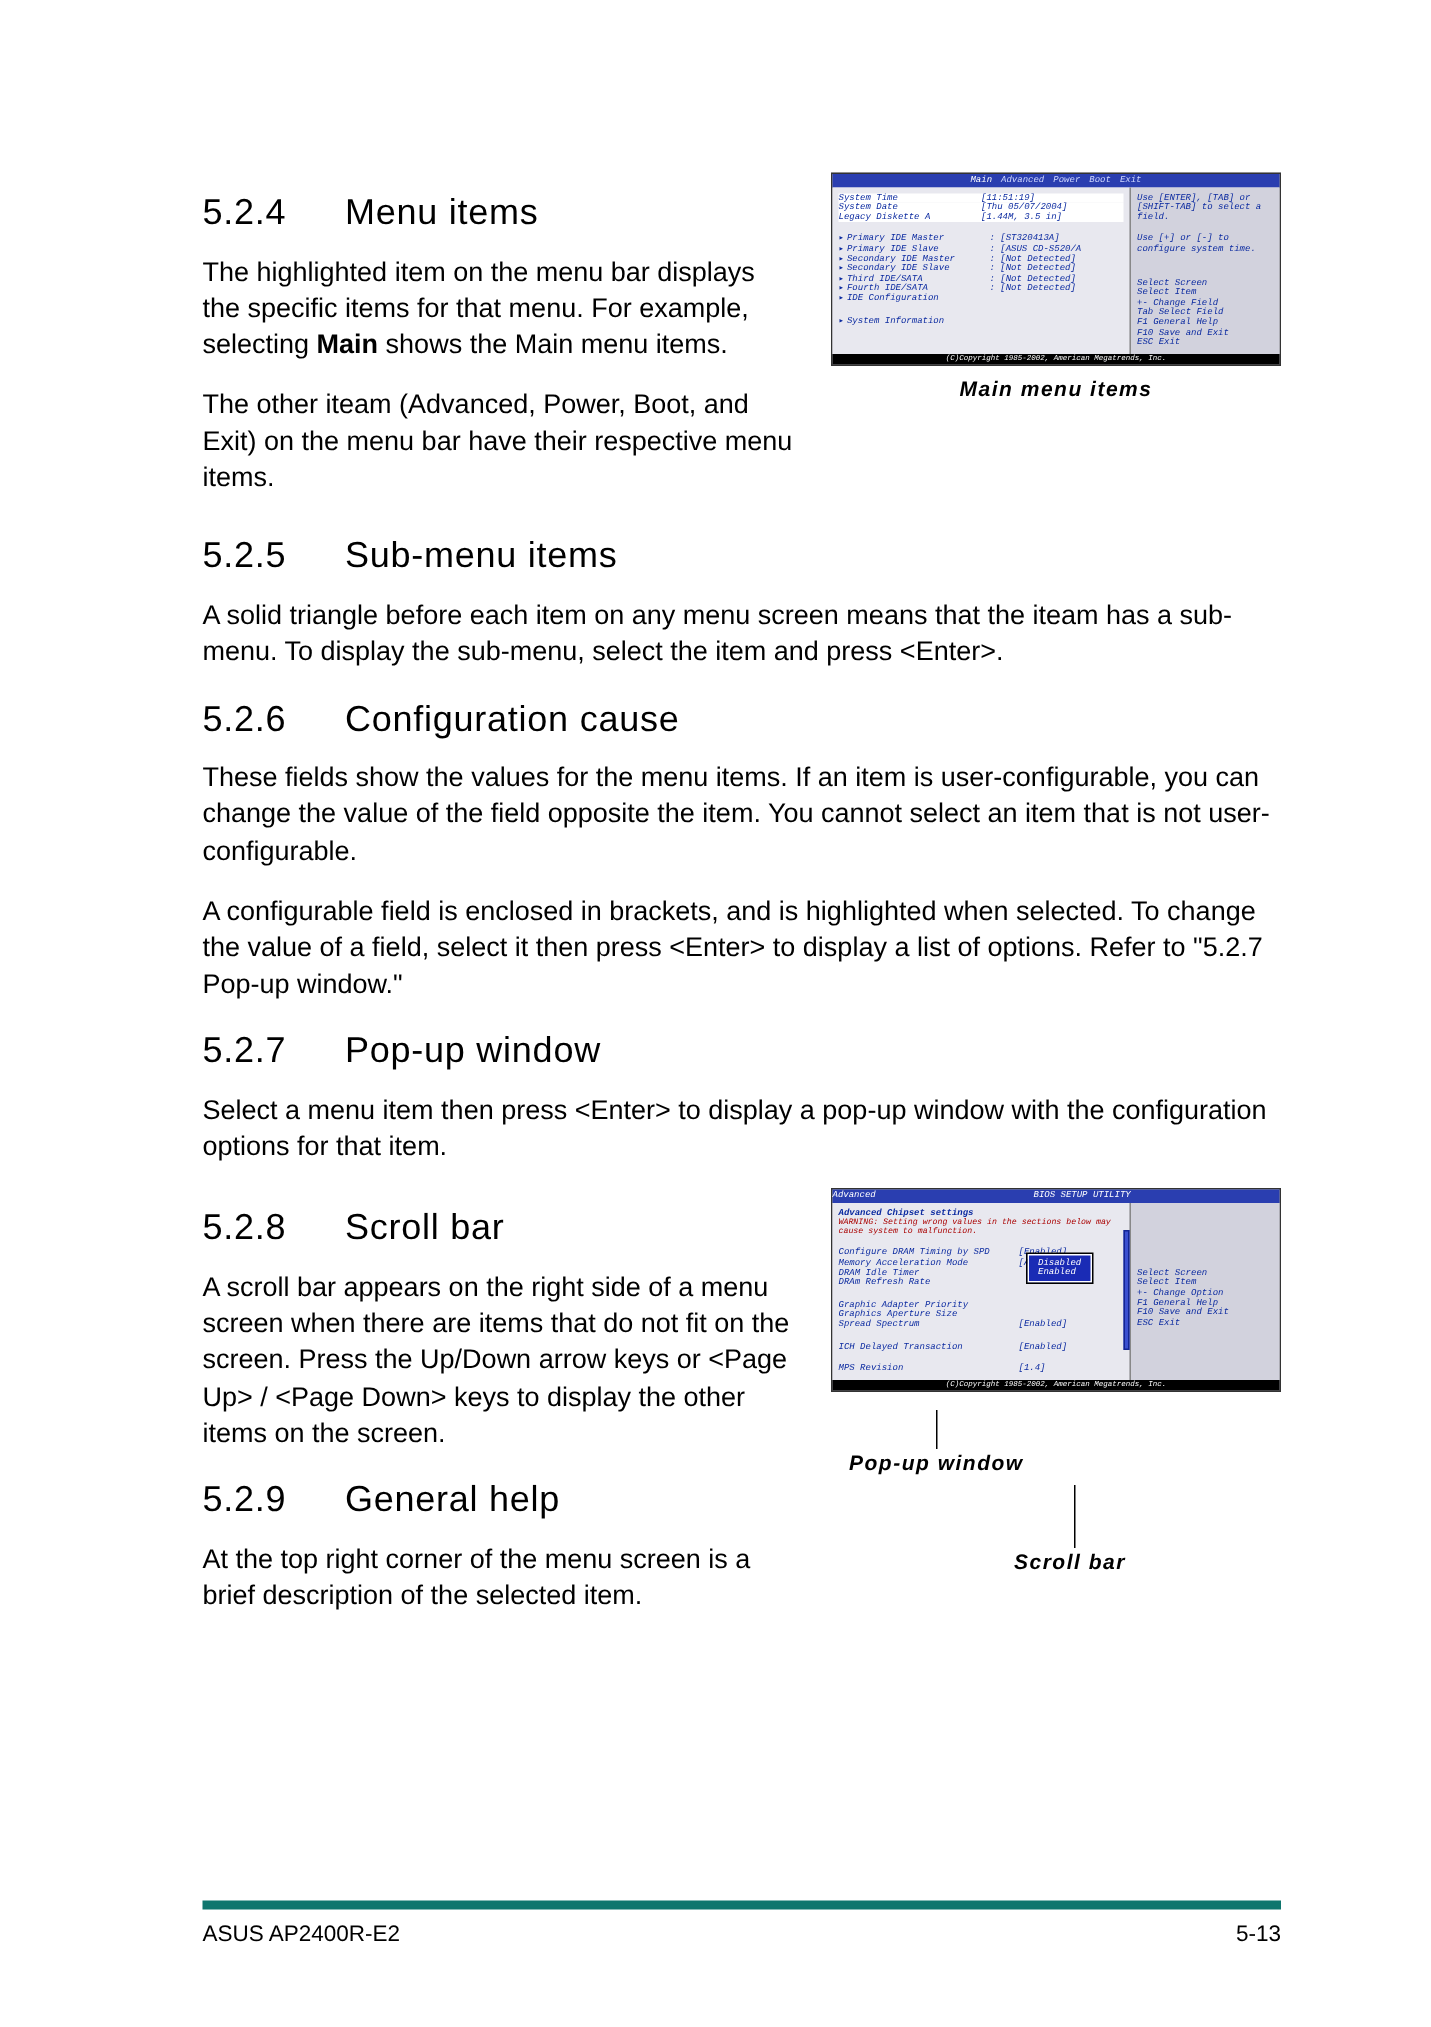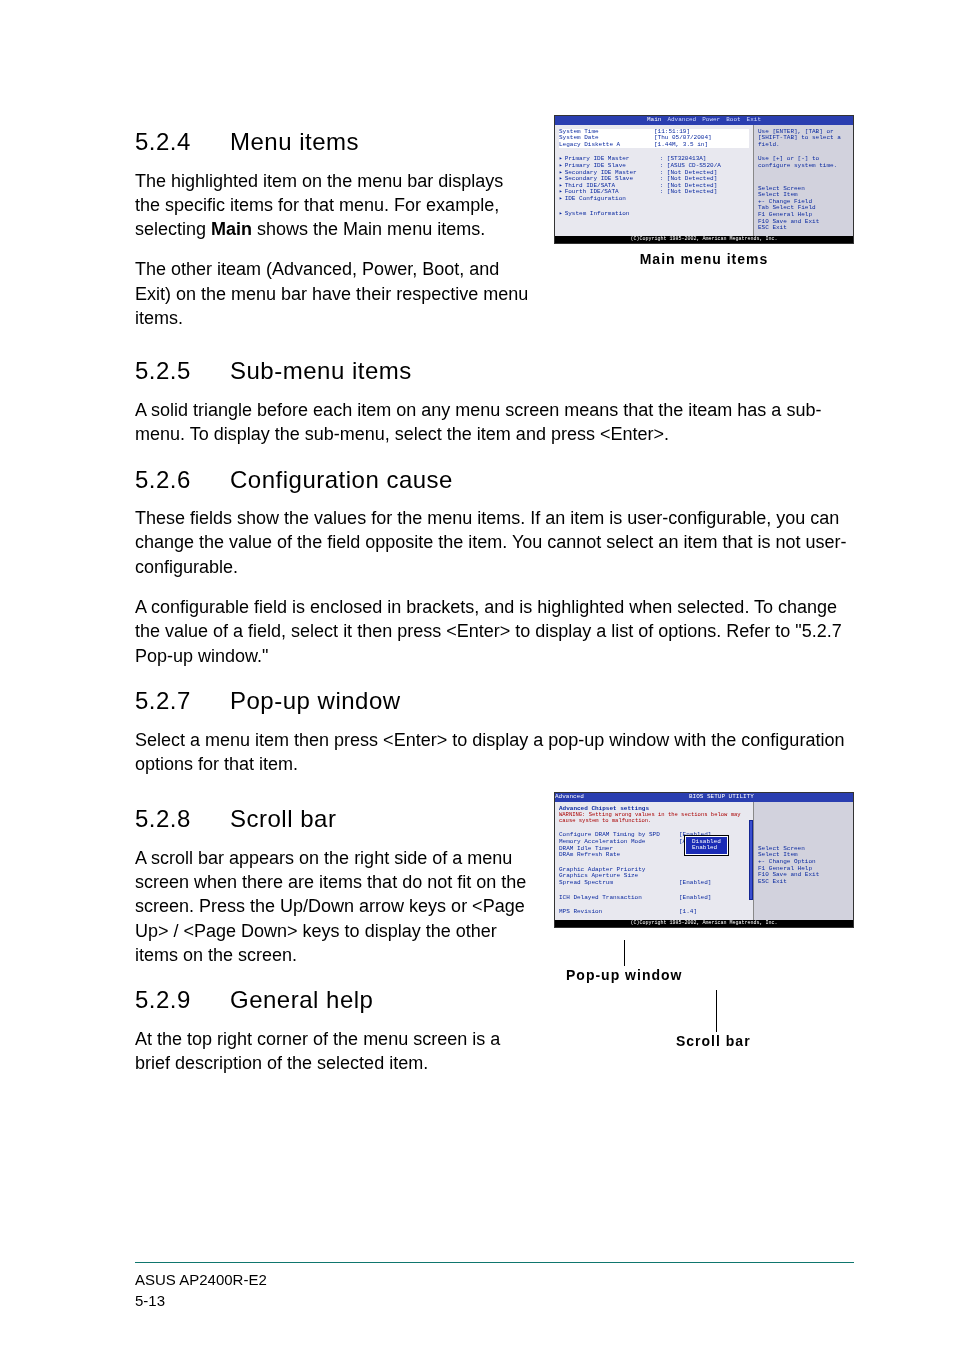--- a/index.html
+++ b/index.html
@@ -18,21 +18,21 @@
     font-size: 24px;
     font-weight: normal;
     letter-spacing: 0.5px;
     margin: 10px 0 10px 0;
   }
   h2 .hnum { display: inline-block; width: 95px; }
   p { margin-bottom: 16px; font-size: 18px; line-height: 1.35; }
 
   .row { display: flex; gap: 24px; align-items: flex-start; }
   .col-text { flex: 1 1 auto; }
-  .col-fig { flex: 0 0 300px; }
+  .col-fig { flex: 0 0 300px; font-style: italic; }
 
   .caption {
     font-weight: bold;
     letter-spacing: 1px;
     text-align: center;
     font-size: 14px;
     margin-top: 6px;
   }
 
   
@@ -91,29 +91,28 @@
     right: 100px;
     top: 18px;
     width: 4px;
     height: 80px;
     background: #3a4fd1;
     border: 1px solid #132592;
   }
 
   .footer {
     position: absolute;
-    bottom: 40px;
+    bottom: 51px;
     left: 135px;
     right: 100px;
-    border-top: 1px solid #0f766e;
+    border-top: 6px solid #0f766e;
     padding-top: 6px;
     display: flex;
     justify-content: space-between;
     font-size: 15px;
-    flex-direction: column;
   }
 
   .sec-524 .col-text p b { font-weight: bold; }
 
   .fig-wrap-2 { position: relative; }
   .ann-popup { position: absolute; top: 148px; left: 12px; }
   .ann-popup .lbl { font-weight: bold; font-size: 14px; letter-spacing: 1px; }
   .ann-popup .ln { width: 1px; height: 26px; background:#000; margin: 0 auto; }
   .ann-scroll { position: absolute; top: 198px; left: 122px; }
   .ann-scroll .lbl { font-weight: bold; font-size: 14px; letter-spacing: 1px; }

